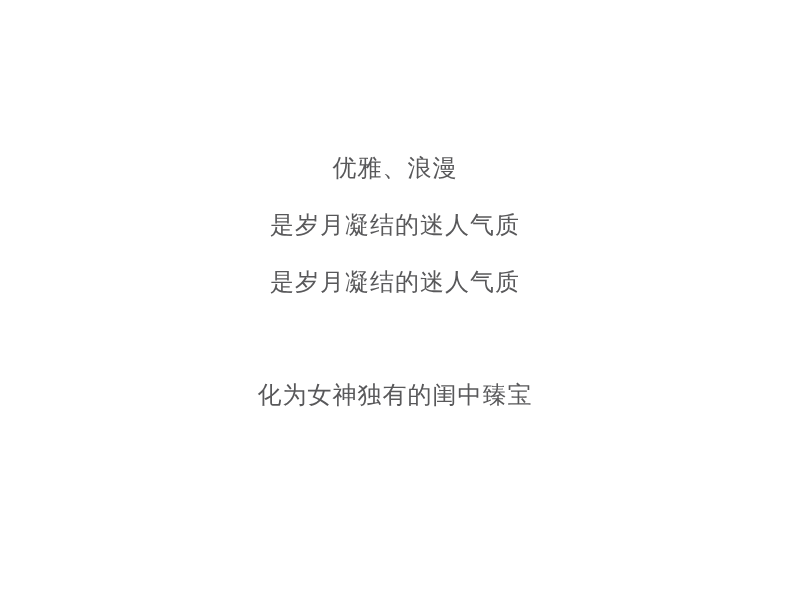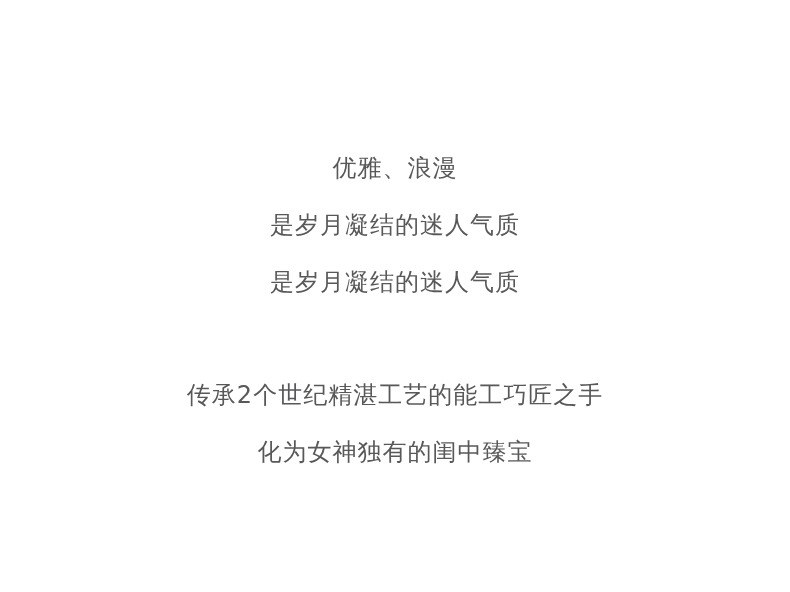--- a/index.html
+++ b/index.html
@@ -54,18 +54,17 @@
 
     <div class="stanza">
       <span class="line">优雅、浪漫</span>
       <span class="line">是岁月凝结的迷人气质</span>
       <span class="line">是岁月凝结的迷人气质</span>
     </div>
 
     <div class="stanza-gap"></div>
 
     <div class="stanza">
-      <span class="line">传承2个世纪精湛工艺的能工巧匠之手</span>
       <span class="line">化为女神独有的闺中臻宝</span>
     </div>
 
   </div>
 </div>
 
 </body></html>

